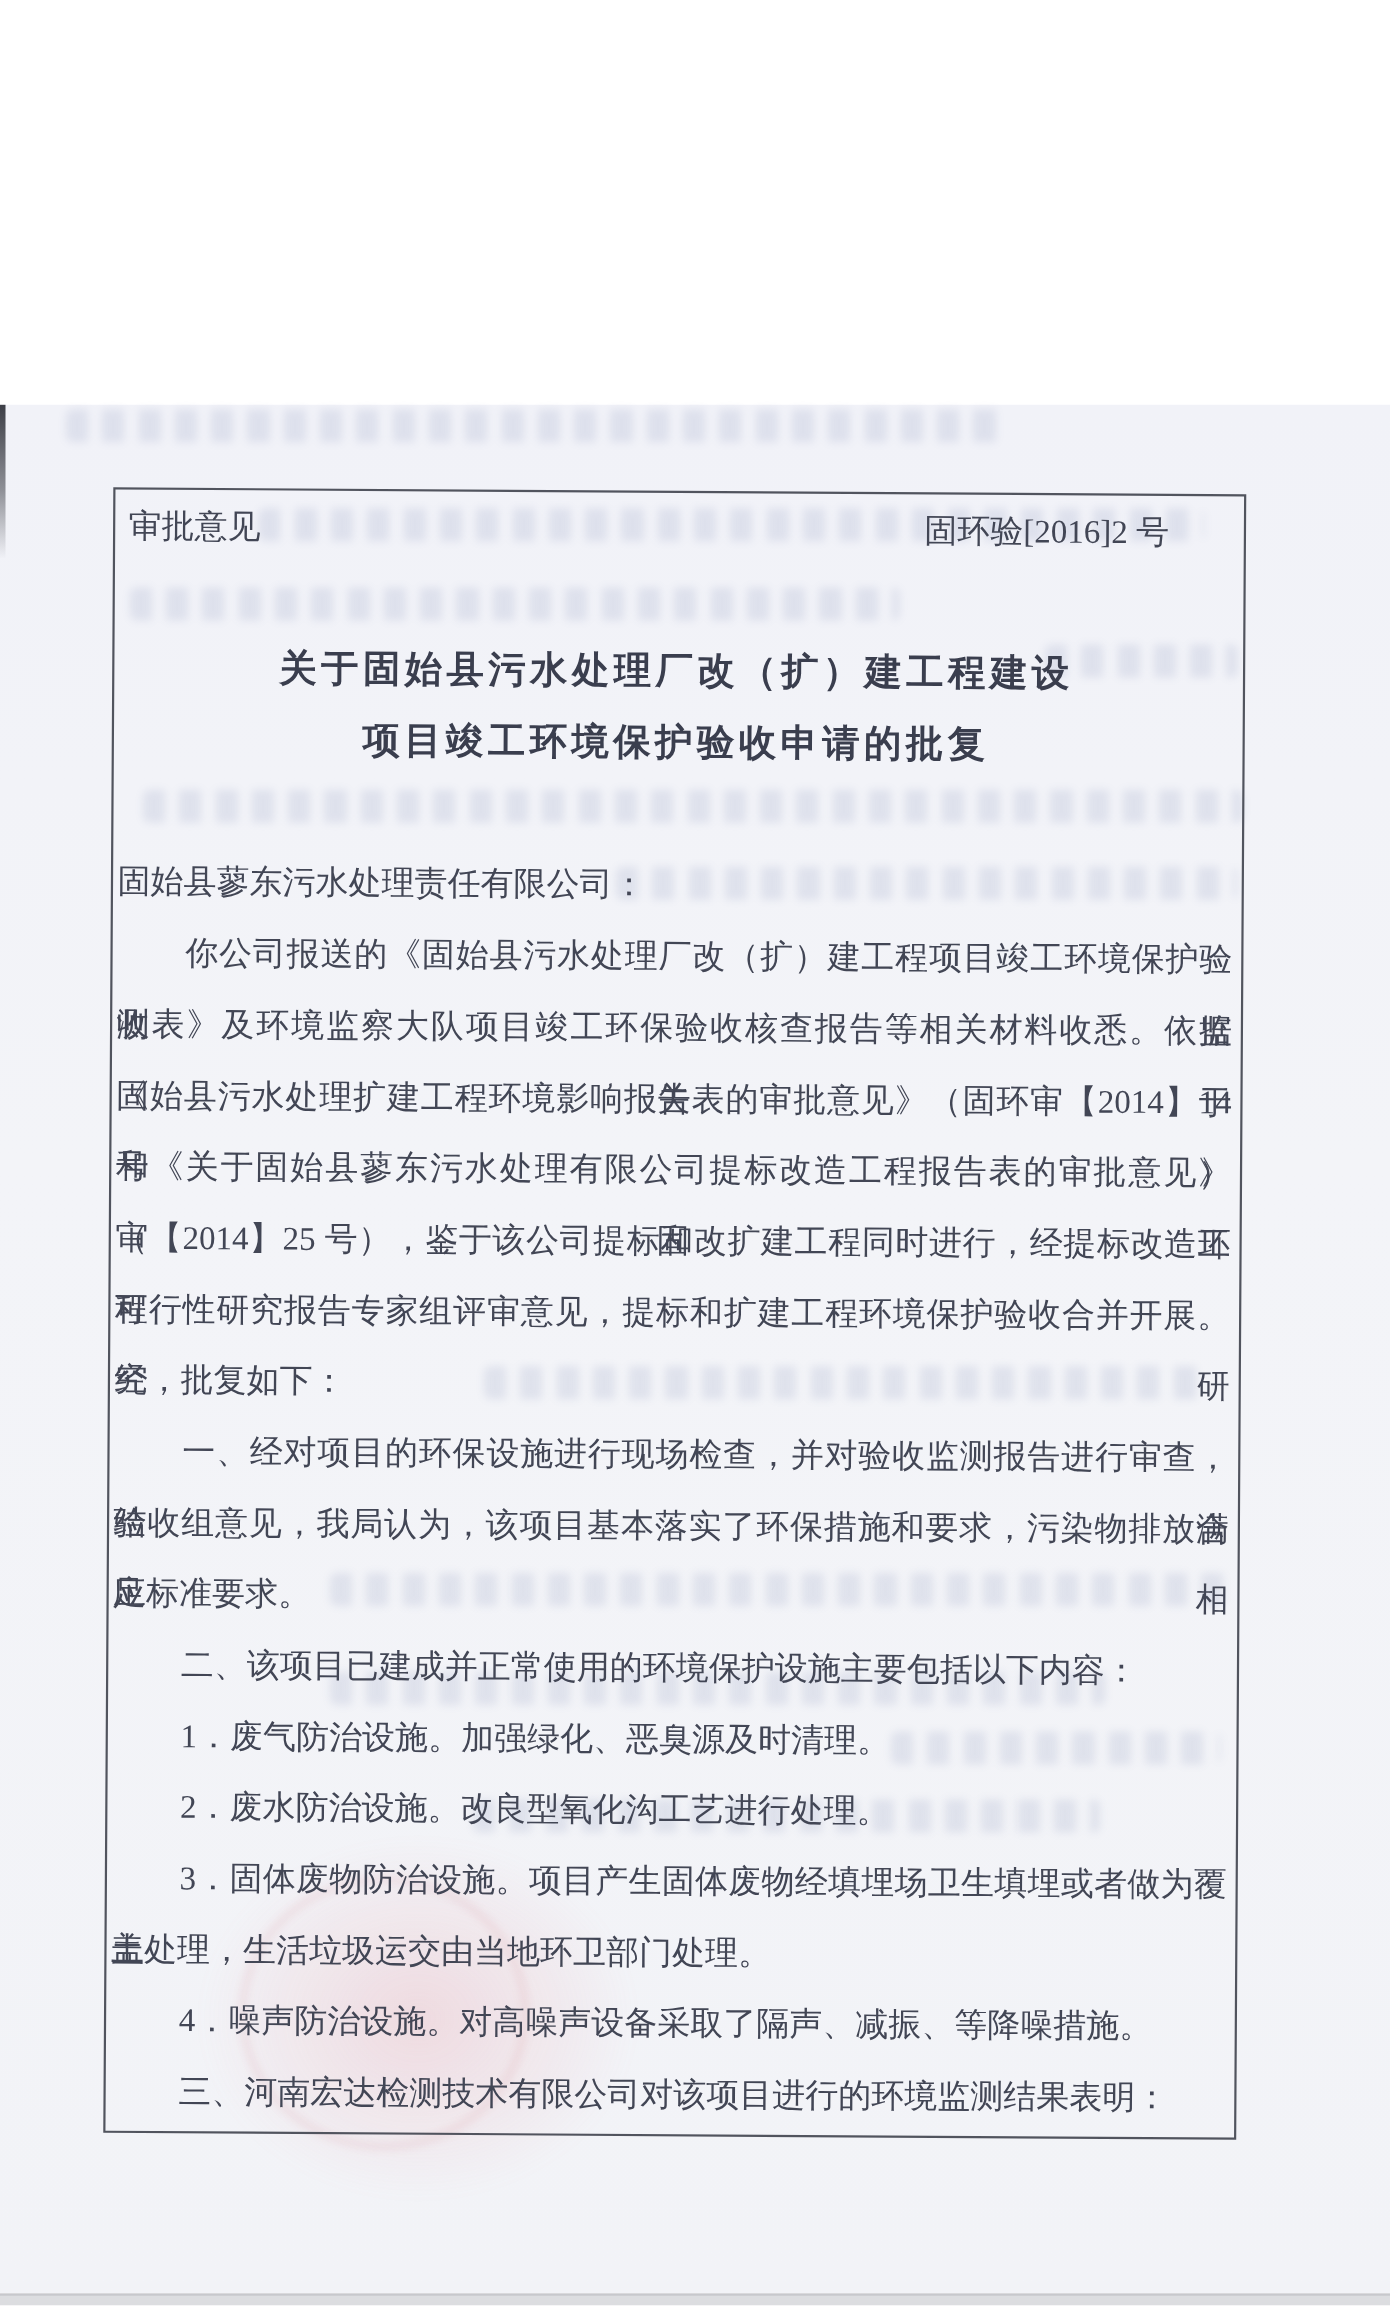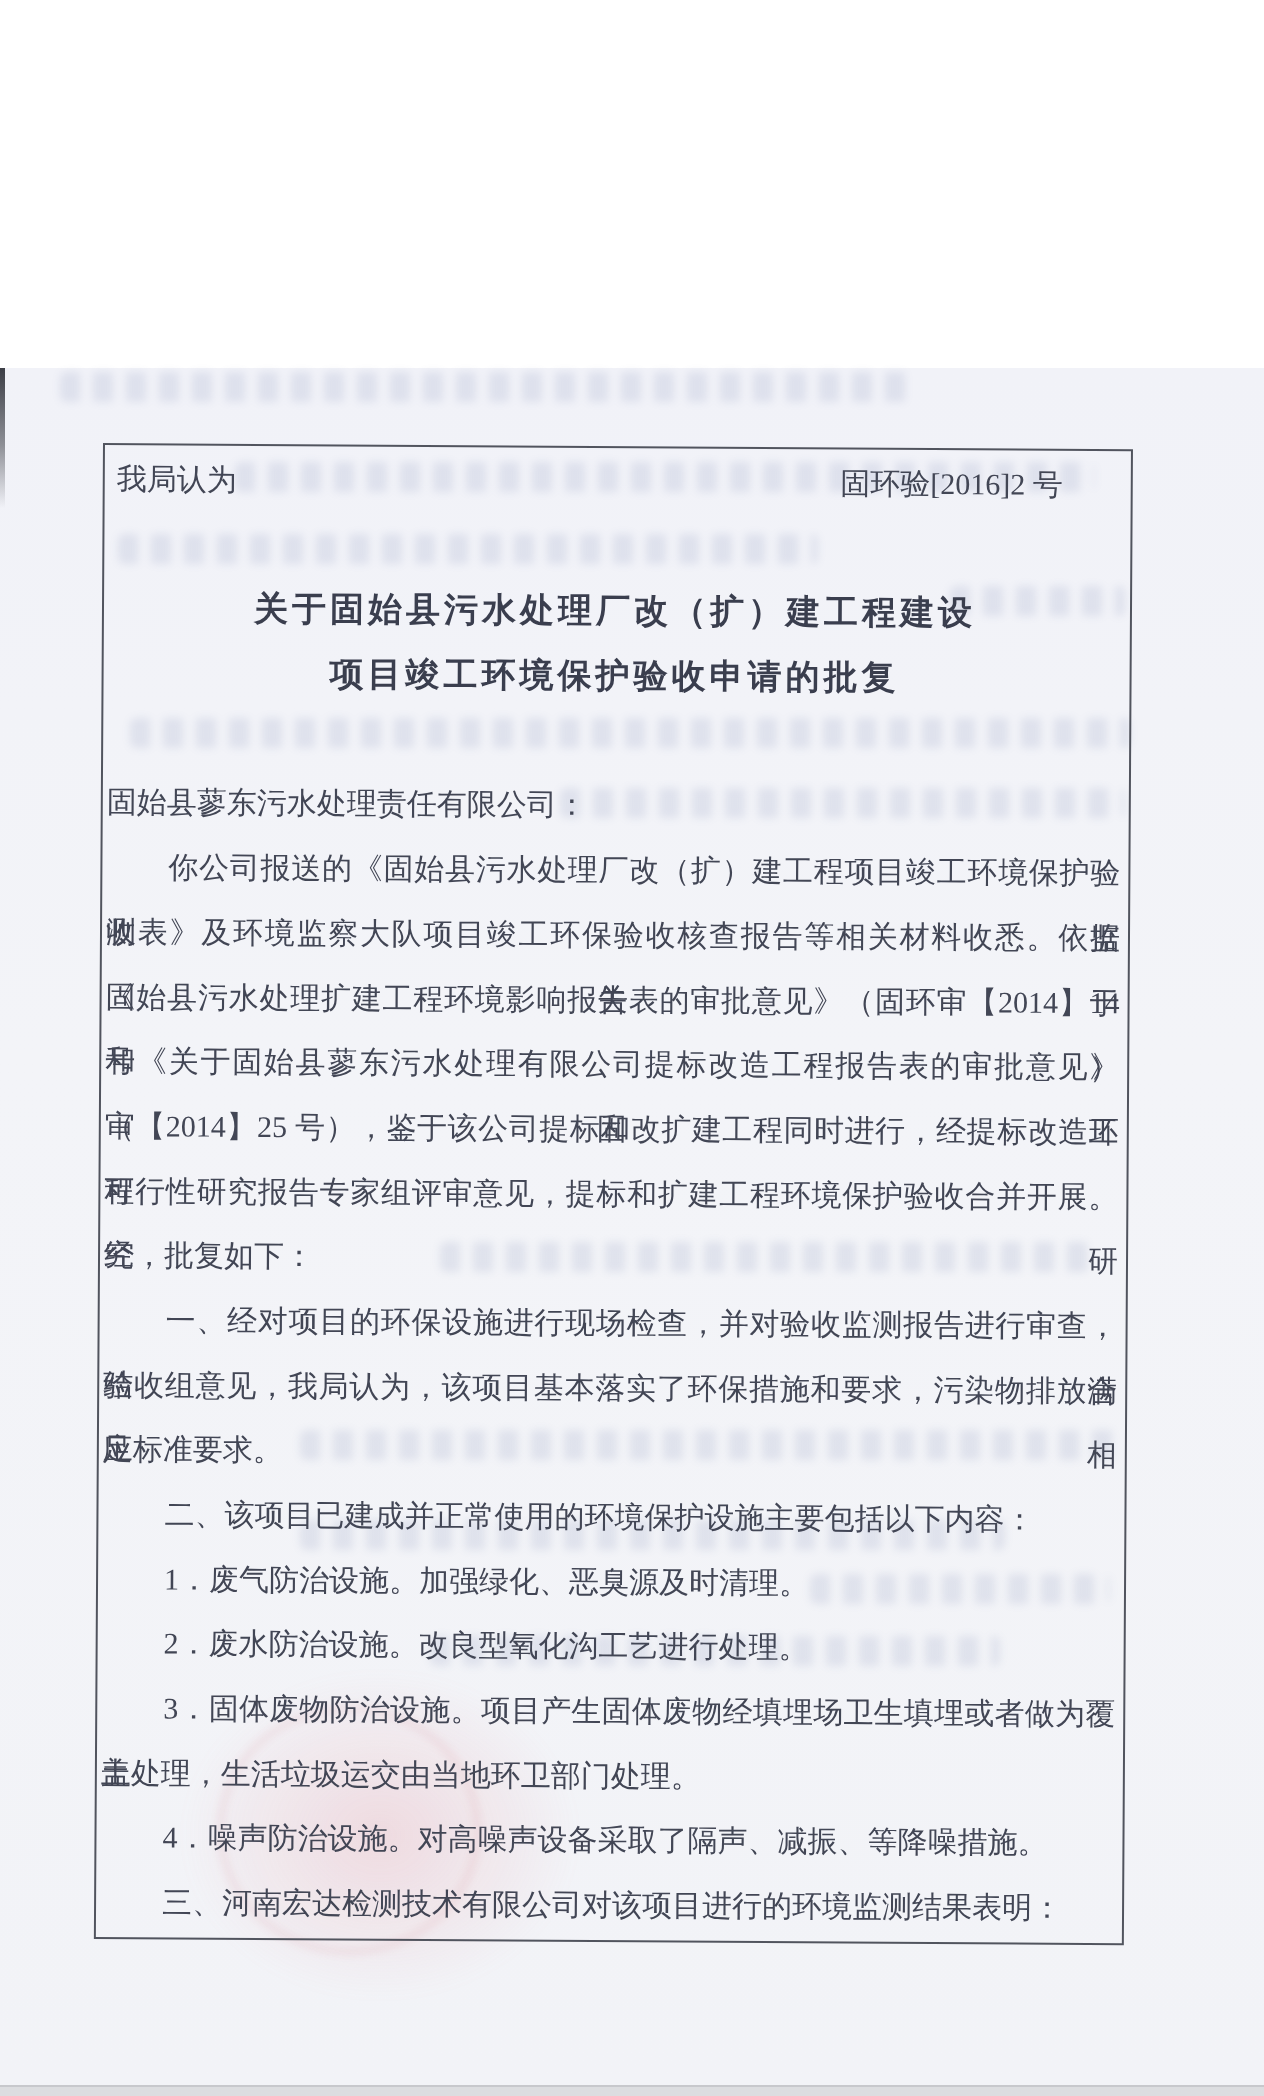--- a/index.html
+++ b/index.html
@@ -72,21 +72,21 @@
   <div class="bleed" style="left:430px;top:1268px;width:570px;"></div>
 </div>
 
 <div class="seal-smudge"></div>
 <div class="seal-ring"></div>
 <div class="left-edge-mark"></div>
 <div class="scan-bottom-edge"></div>
 
 <div class="doc-box">
   <div class="row hdr">
-    <span class="hdr-left">我局认为</span>
+    <span class="hdr-left">审批意见</span>
     <span class="hdr-right">固环验[2016]2 号</span>
   </div>
   <div class="row blank"></div>
   <div class="row title">关于固始县污水处理厂改（扩）建工程建设</div>
   <div class="row title">项目竣工环境保护验收申请的批复</div>
   <div class="row blank"></div>
 
   <div class="row">固始县蓼东污水处理责任有限公司：</div>
   <div class="row indent flush">你公司报送的《固始县污水处理厂改（扩）建工程项目竣工环境保护验收监</div>
   <div class="row flush">测表》及环境监察大队项目竣工环保验收核查报告等相关材料收悉。依据《关于</div>

